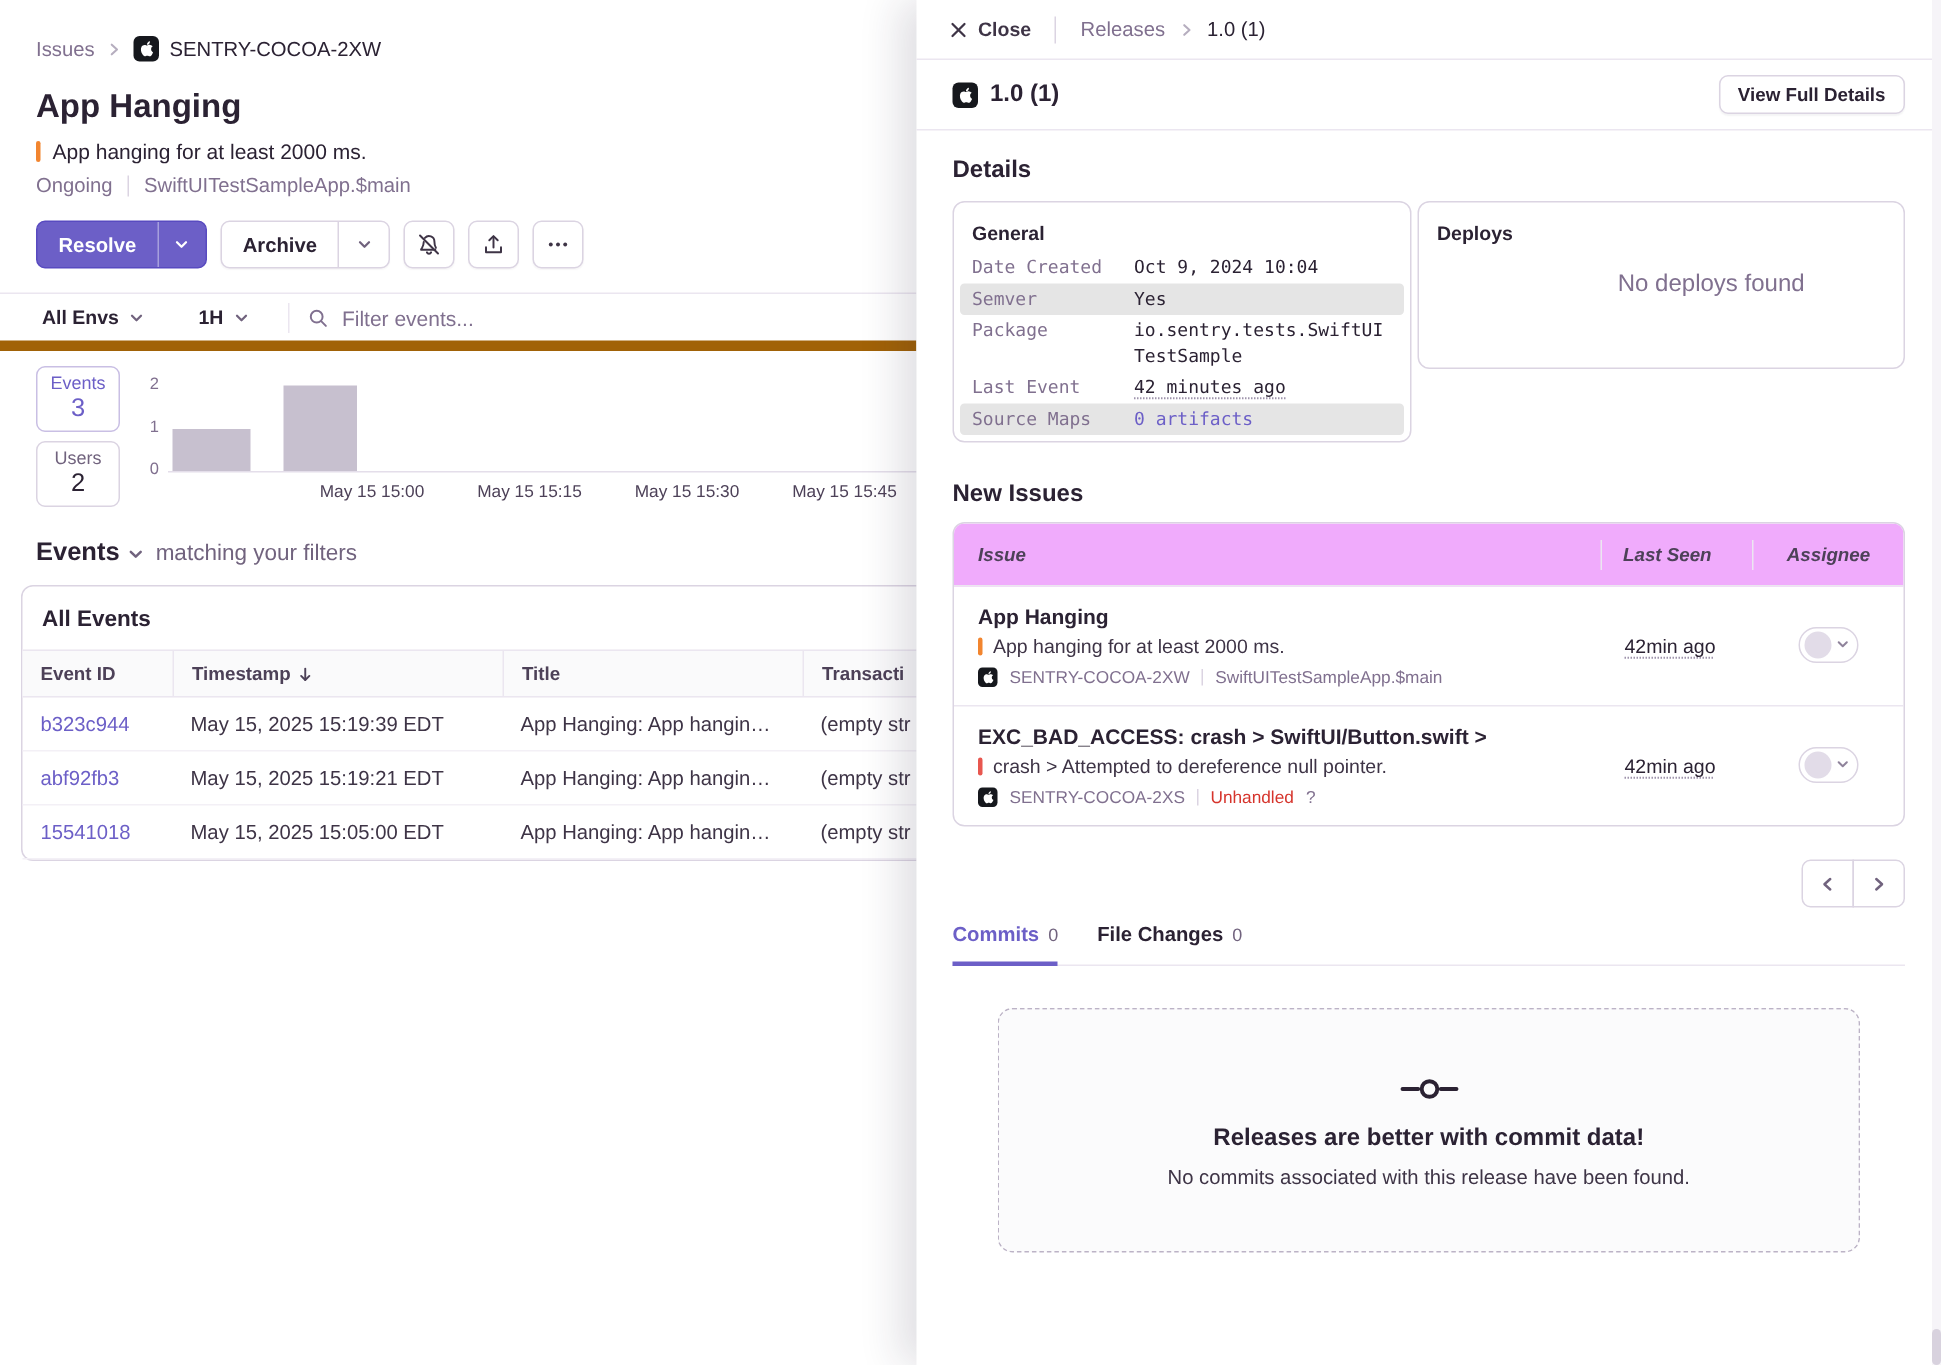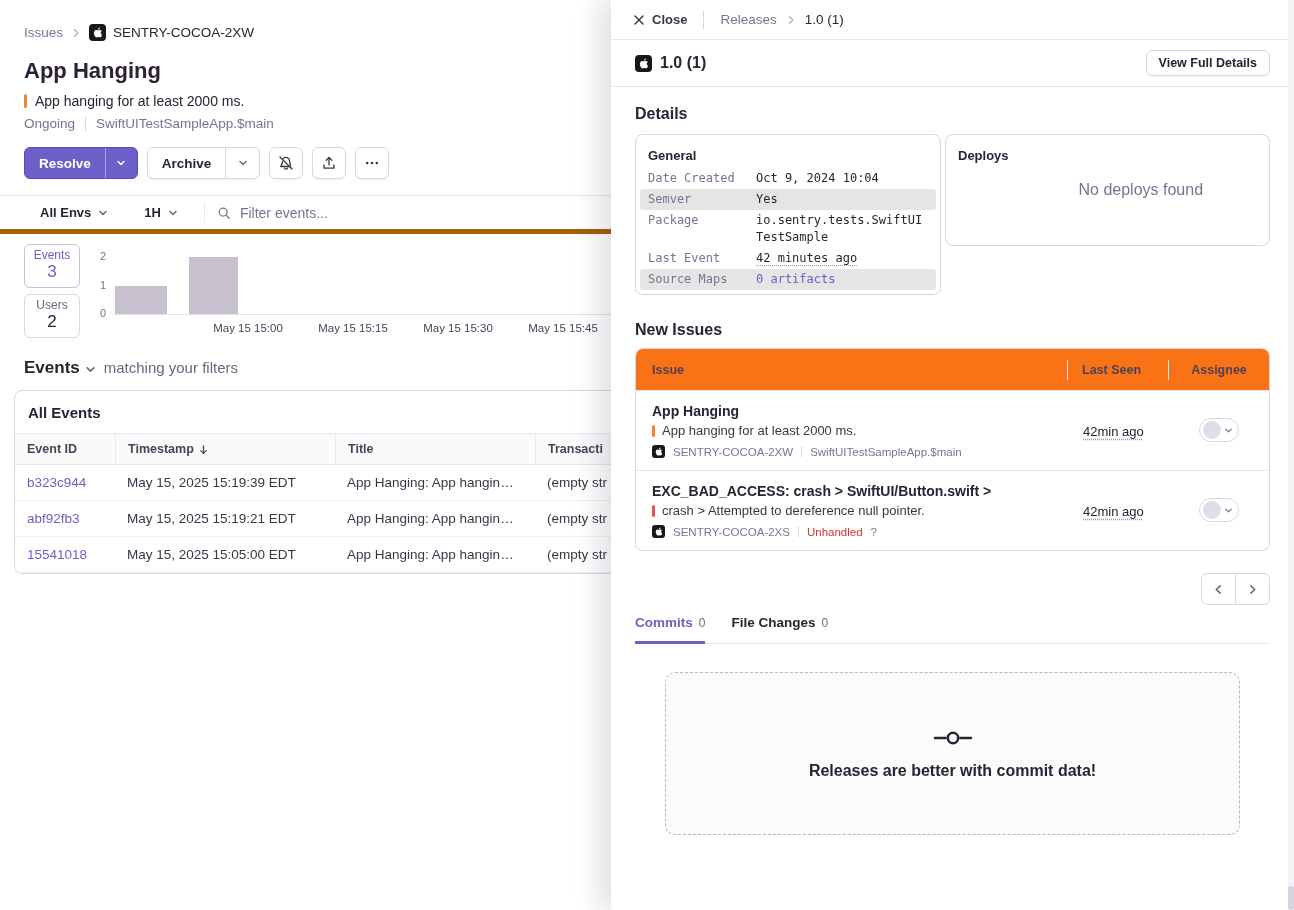--- a/index.html
+++ b/index.html
@@ -24,21 +24,21 @@
   .action-bar { display:flex; align-items:center; gap:9px; margin:16px 24px 0; padding-bottom:16px; }
   .split-btn { display:flex; height:32px; border-radius:6px; overflow:hidden; cursor:pointer; }
   .split-btn.primary { background:#6C5FC7; border:1px solid #584AC0; color:#fff; }
   .split-btn.primary .main { padding:0 14px; font-size:13.5px; font-weight:700; display:flex; align-items:center; }
   .split-btn.primary .arrow { width:32px; display:flex; align-items:center; justify-content:center; border-left:1px solid rgba(255,255,255,.4); }
   .split-btn.default { background:#fff; border:1px solid #DBD4E2; color:#2B2233; box-shadow:0 1px 1px rgba(43,34,51,.04); }
   .split-btn.default .main { padding:0 14px; font-size:13.5px; font-weight:700; display:flex; align-items:center; }
   .split-btn.default .arrow { width:34px; display:flex; align-items:center; justify-content:center; border-left:1px solid #DBD4E2; color:#71637E; }
   .icon-btn { width:34px; height:32px; border:1px solid #DBD4E2; border-radius:6px; background:#fff; display:flex; align-items:center; justify-content:center; color:#3E3446; cursor:pointer; box-shadow:0 1px 1px rgba(43,34,51,.04); }
 
-  .filter-bar { display:flex; align-items:center; height:39px; border-top:1px solid #EBE6F0; border-bottom:5px solid #a16207; padding:0 16px 0 40px; }
+  .filter-bar { display:flex; align-items:center; height:39px; border-top:1px solid #EBE6F0; border-bottom:7px solid #a16207; padding:0 16px 0 28px; }
   .dd { display:flex; align-items:center; gap:7px; font-size:13px; font-weight:700; color:#2B2233; cursor:pointer; }
   .dd .chev { color:#71637E; display:flex; }
   .dd + .dd { margin-left:36px; }
   .filter-vsep { width:1px; height:20px; background:#EBE6F0; margin:0 0 0 26px; }
   .search-box { flex:1; display:flex; align-items:center; gap:9px; margin-left:12px; color:#80708F; }
   .search-box input { border:none; outline:none; flex:1; font-size:14px; font-family:inherit; color:#2B2233; background:transparent; }
   .search-box input::placeholder { color:#80708F; }
 
   .chart-section { display:flex; padding:10px 0 0 24px; height:104px; }
   .stat-col { display:flex; flex-direction:column; gap:6px; width:56px; flex:none; }
@@ -94,21 +94,21 @@
   .kv-row.striped { background:#e5e5e5; }
   .kv-key { width:108px; flex:none; color:#80708F; }
   .kv-val { color:#2B2233; word-break:break-all; }
   .kv-val.dotted { text-decoration:underline dotted; text-underline-offset:3px; text-decoration-color:#9F94AC; }
   .kv-val.link { color:#6C5FC7; cursor:pointer; }
   .deploys-card { flex:1; height:112px; display:flex; flex-direction:row; padding:4px; }
   .deploys-empty { flex:1; display:flex; align-items:center; justify-content:center; font-size:16px; color:#80708F; }
 
   .new-issues-h { margin-top:26px; }
   .issues-table { margin-top:9px; border:1px solid #DBD4E2; border-radius:8px; overflow:hidden; background:#fff; }
-  .issues-head { display:flex; align-items:center; height:42px; background:#f97316; border-bottom:1px solid #EBE6F0; font-size:12.5px; font-weight:700; color:#4D4158; }
+  .issues-head { display:flex; align-items:center; height:42px; background:#f0abfc; border-bottom:1px solid #EBE6F0; font-size:12.5px; font-weight:700; color:#4D4158;font-style:italic; }
   .col-issue { flex:1; padding-left:16px; min-width:0; }
   .col-seen { width:100px; flex:none; }
   .col-assign { width:100px; flex:none; text-align:center; }
   .issues-head .hsep { width:1px; height:20px; background:#EBE6F0; }
   .issue-row { display:flex; align-items:center; padding:12px 0; border-bottom:1px solid #EBE6F0; }
   .issue-row:last-child { border-bottom:none; }
   .ir-title { font-size:14px; font-weight:700; color:#2B2233; cursor:pointer; white-space:nowrap; overflow:hidden; text-overflow:ellipsis; }
   .ir-msg { display:flex; align-items:center; gap:7px; margin-top:4px; font-size:13px; color:#3E3446; }
   .ir-msg .level-bar { height:12px; }
   .ir-meta { display:flex; align-items:center; gap:8px; margin-top:7px; font-size:11.5px; color:#80708F; }
@@ -492,20 +492,21 @@
 
       <div class="empty-state">
         <span class="icon">
           <svg width="40" height="20" viewBox="0 0 40 20" fill="none" stroke="#2B2233" stroke-width="2.6" stroke-linecap="round">
               <path d="M2 10h10.5"></path>
               <circle cx="20" cy="10" r="5.2"></circle>
               <path d="M27.5 10h10.5"></path>
             </svg>
         </span>
         <div class="t">Releases are better with commit data!</div>
+        <div class="s">No commits associated with this release have been found.</div>
       </div>
 
     </div>
   </aside>
 
   <div class="scroll-track">
     <div class="scroll-thumb"></div>
   </div>
 </div>
 

